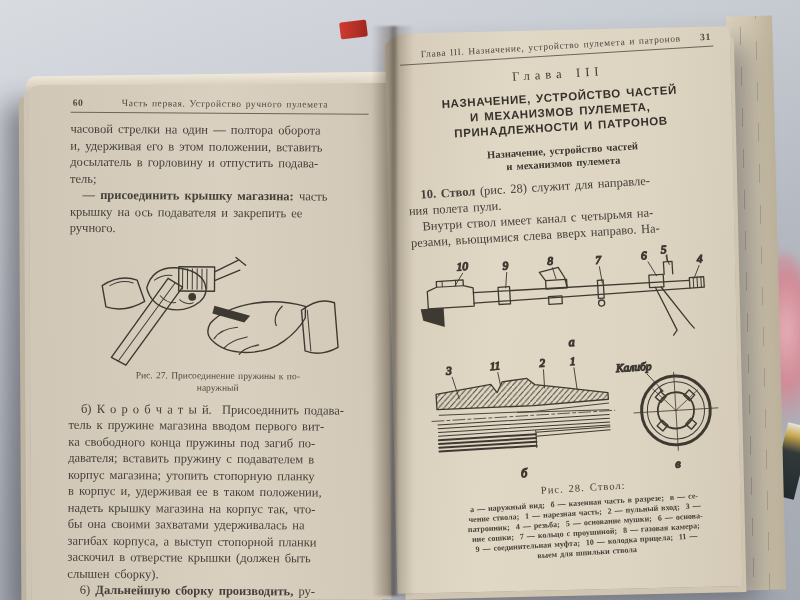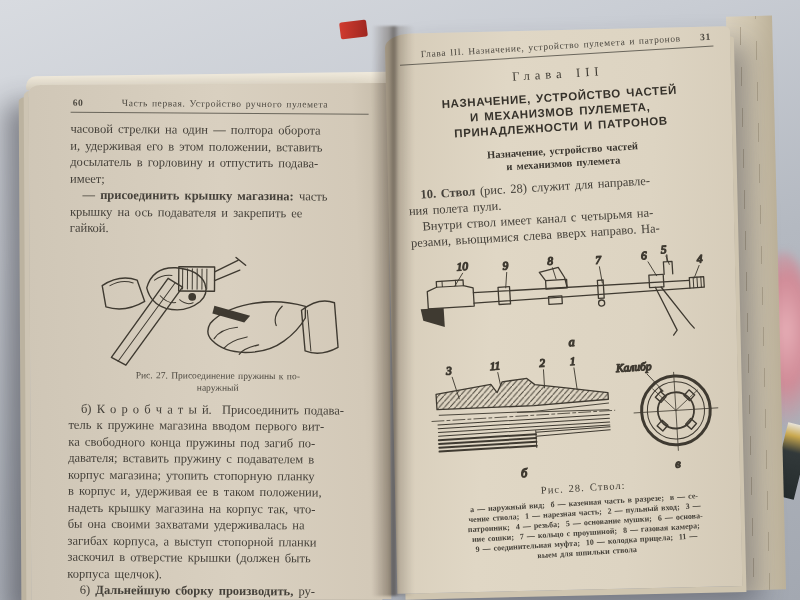--- a/index.html
+++ b/index.html
@@ -74,24 +74,24 @@
 
     <div class="runhead">
       <span class="num">60</span>
       <span class="rtitle">Часть первая. Устройство ручного пулемета</span>
     </div>
 
     <div class="para">
         <div class="tline"><span>часовой стрелки на один — полтора оборота</span></div>
         <div class="tline"><span>и, удерживая его в этом положении, вставить</span></div>
         <div class="tline"><span>досылатель в горловину и отпустить подава-</span></div>
-        <div class="tline"><span>имеет;</span></div>
+        <div class="tline"><span>тель;</span></div>
         <div class="tline"><span> — </span><span class="bd">присоединить крышку магазина:</span><span> часть</span></div>
         <div class="tline"><span>крышку на ось подавателя и закрепить ее</span></div>
-        <div class="tline"><span>гайкой.</span></div>
+        <div class="tline"><span>ручного.</span></div>
       </div>
 
     <svg class="fig" width="252" height="122" viewBox="0 0 260 126" fill="none" stroke="#3f3a31" stroke-width="1.4" stroke-linecap="round" stroke-linejoin="round">
 
       <path d="M20,116 L78,34 L93,43 L35,124 Z"></path>
       <path d="M27,120 L85,39" stroke-width="1"></path>
 
       <rect x="89" y="22" width="37" height="25"></rect>
       <path d="M93,24 V45 M98,24 V45 M103,24 V45 M108,24 V45 M113,24 V45 M118,24 V45" stroke-width="1"></path>
       <path d="M126,27 L150,15 M126,36 L152,25 M148,12 L158,20"></path>
@@ -120,21 +120,21 @@
         <div class="tline"><span> б) К о р о б ч а т ы й.  Присоединить подава-</span></div>
         <div class="tline"><span>тель к пружине магазина вводом первого вит-</span></div>
         <div class="tline"><span>ка свободного конца пружины под загиб по-</span></div>
         <div class="tline"><span>давателя; вставить пружину с подавателем в</span></div>
         <div class="tline"><span>корпус магазина; утопить стопорную планку</span></div>
         <div class="tline"><span>в корпус и, удерживая ее в таком положении,</span></div>
         <div class="tline"><span>надеть крышку магазина на корпус так, что-</span></div>
         <div class="tline"><span>бы она своими захватами удерживалась на</span></div>
         <div class="tline"><span>загибах корпуса, а выступ стопорной планки</span></div>
         <div class="tline"><span>заскочил в отверстие крышки (должен быть</span></div>
-        <div class="tline"><span>корпуса щелчок).</span></div>
+        <div class="tline"><span>слышен сборку).</span></div>
         <div class="tline"><span> 6) </span><span class="bd">Дальнейшую сборку производить,</span><span> ру-</span></div>
         <div class="tline"><span class="bd">ководствуясь ст. 7.</span></div>
       </div>
 
   </div>
 </div>
 
 <div class="abs right-page">
   <div class="abs rp-content">
 

